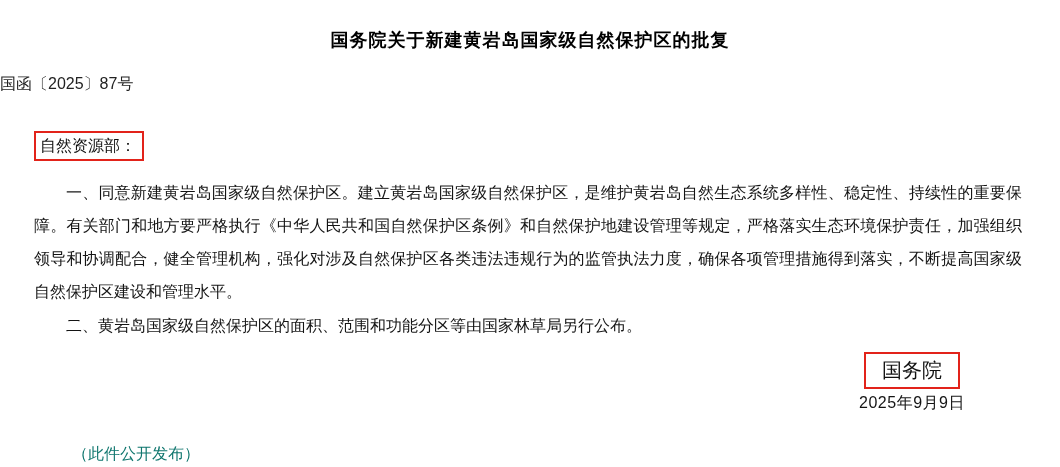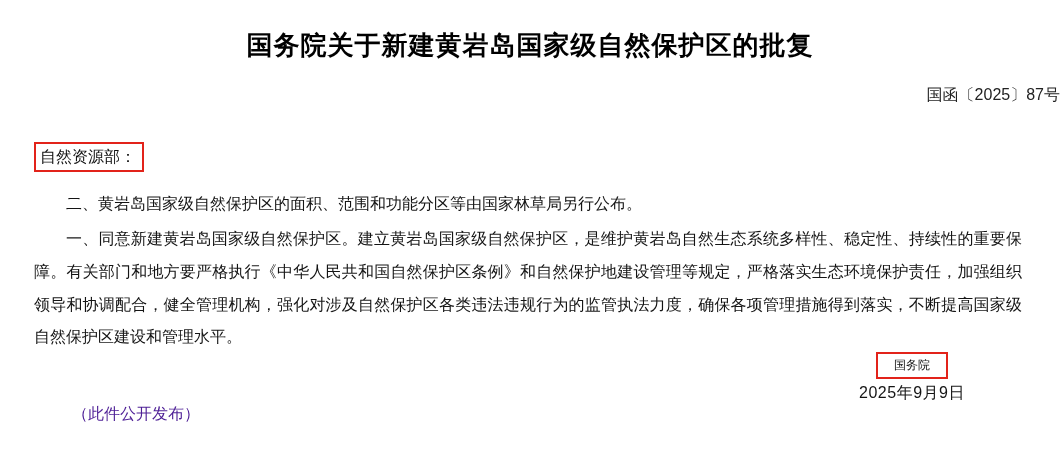--- a/index.html
+++ b/index.html
@@ -16,29 +16,29 @@
   }
   .page {
     position: relative;
     width: 1060px;
     height: 467px;
     box-sizing: border-box;
     padding: 0;
   }
   .doc-title {
     text-align: center;
-    font-size: 26px;
+    font-size: 18px;
     font-weight: bold;
     letter-spacing: 1px;
     margin: 0;
     padding-top: 28px;
     color: #000000;
   }
   .doc-number {
-    text-align: right;
+    text-align: left;
     font-size: 16px;
     margin-top: 22px;
     color: #222222;
   }
   .recipient-wrap {
     margin-top: 36px;
     padding-left: 34px;
   }
   .recipient {
     display: inline-block;
@@ -63,56 +63,56 @@
   }
   .signature-block {
     position: absolute;
     right: 78px;
     top: 352px;
     text-align: center;
     width: 140px;
   }
   .signer {
     display: inline-block;
-    font-size: 12px;
+    font-size: 20px;
     border: 2px solid #e2231a;
     padding: 4px 16px 5px 16px;
     line-height: 1.2;
     color: #111111;
   }
   .sign-date {
     font-size: 16px;
     margin-top: 4px;
     color: #141414;
     letter-spacing: 0.5px;
   }
   .footer-note {
     position: absolute;
     left: 72px;
-    top: 404px;
+    top: 444px;
     font-size: 16px;
-    color: #4c1d95;
+    color: #0f766e;
   }
 </style>
 </head>
 <body>
 
 <div class="page">
 
   <h1 class="doc-title">国务院关于新建黄岩岛国家级自然保护区的批复</h1>
 
   <div class="doc-number">国函〔2025〕87号</div>
 
   <div class="recipient-wrap">
     <span class="recipient">自然资源部：</span>
   </div>
 
   <div class="body-text">
+    <p class="para">一、同意新建黄岩岛国家级自然保护区。建立黄岩岛国家级自然保护区，是维护黄岩岛自然生态系统多样性、稳定性、持续性的重要保障。有关部门和地方要严格执行《中华人民共和国自然保护区条例》和自然保护地建设管理等规定，严格落实生态环境保护责任，加强组织领导和协调配合，健全管理机构，强化对涉及自然保护区各类违法违规行为的监管执法力度，确保各项管理措施得到落实，不断提高国家级自然保护区建设和管理水平。</p>
     <p class="para">二、黄岩岛国家级自然保护区的面积、范围和功能分区等由国家林草局另行公布。</p>
-    <p class="para">一、同意新建黄岩岛国家级自然保护区。建立黄岩岛国家级自然保护区，是维护黄岩岛自然生态系统多样性、稳定性、持续性的重要保障。有关部门和地方要严格执行《中华人民共和国自然保护区条例》和自然保护地建设管理等规定，严格落实生态环境保护责任，加强组织领导和协调配合，健全管理机构，强化对涉及自然保护区各类违法违规行为的监管执法力度，确保各项管理措施得到落实，不断提高国家级自然保护区建设和管理水平。</p>
   </div>
 
   <div class="signature-block">
     <span class="signer">国务院</span>
     <div class="sign-date">2025年9月9日</div>
   </div>
 
   <div class="footer-note">（此件公开发布）</div>
 
 </div>

